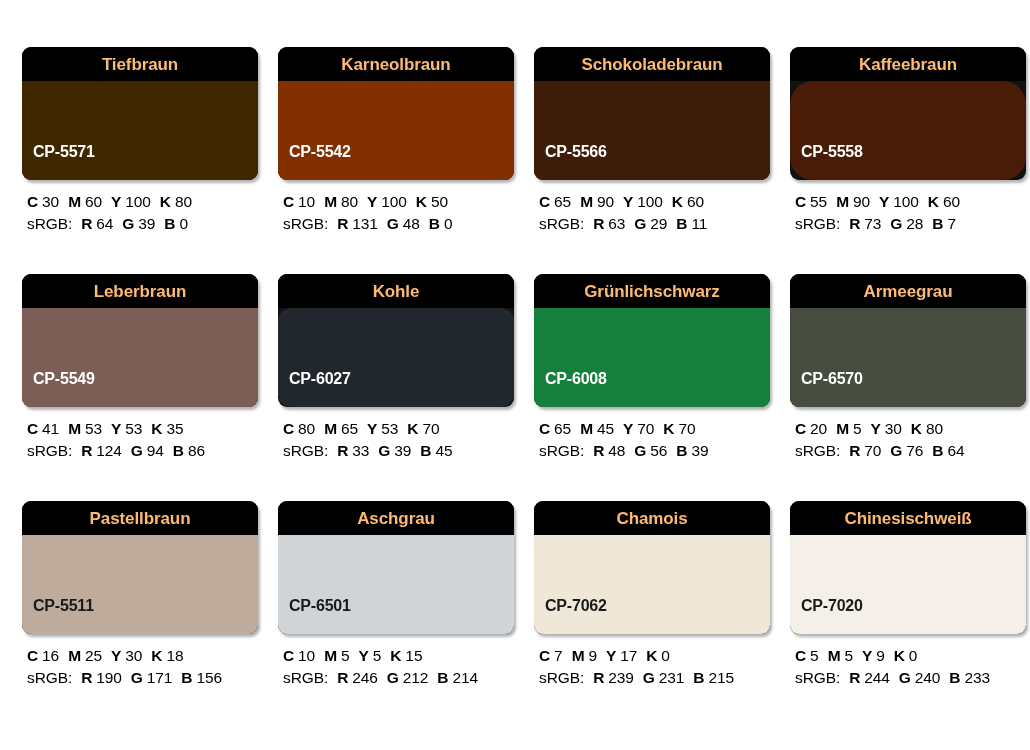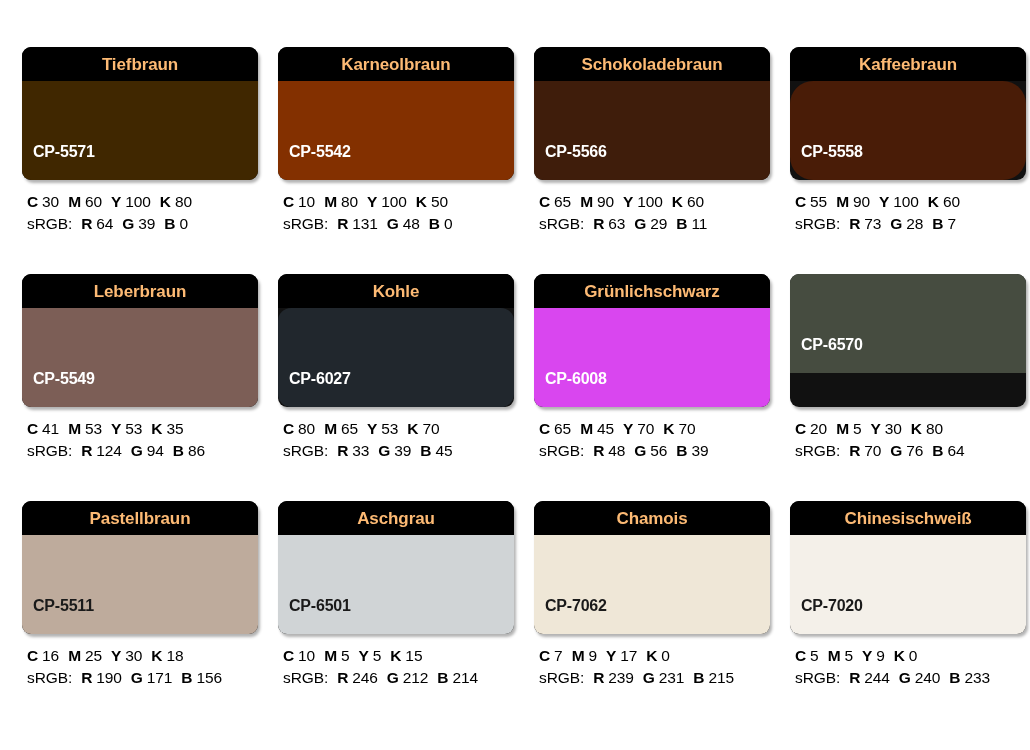--- a/index.html
+++ b/index.html
@@ -193,31 +193,34 @@
         <div class="values">
           <div class="values-line"><span class="k">C</span><span class="sp"></span><span class="v">80</span><span class="gap"></span><span class="k">M</span><span class="sp"></span><span class="v">65</span><span class="gap"></span><span class="k">Y</span><span class="sp"></span><span class="v">53</span><span class="gap"></span><span class="k">K</span><span class="sp"></span><span class="v">70</span></div>
           <div class="values-line"><span class="lbl">sRGB:</span><span class="gap"></span><span class="k">R</span><span class="sp"></span><span class="v">33</span><span class="gap"></span><span class="k">G</span><span class="sp"></span><span class="v">39</span><span class="gap"></span><span class="k">B</span><span class="sp"></span><span class="v">45</span></div>
         </div>
       </div>
       <div class="cell">
         <div class="card">
           <div class="card-header">
             <span class="card-title">Grünlichschwarz</span>
           </div>
-          <div class="card-body" style="background: #d946ef; text-align: right;">
+          <div class="card-body" style="background: #15803d; text-align: right;">
             <span class="card-code light">CP-6008</span>
           </div>
         </div>
         <div class="values">
           <div class="values-line"><span class="k">C</span><span class="sp"></span><span class="v">65</span><span class="gap"></span><span class="k">M</span><span class="sp"></span><span class="v">45</span><span class="gap"></span><span class="k">Y</span><span class="sp"></span><span class="v">70</span><span class="gap"></span><span class="k">K</span><span class="sp"></span><span class="v">70</span></div>
           <div class="values-line"><span class="lbl">sRGB:</span><span class="gap"></span><span class="k">R</span><span class="sp"></span><span class="v">48</span><span class="gap"></span><span class="k">G</span><span class="sp"></span><span class="v">56</span><span class="gap"></span><span class="k">B</span><span class="sp"></span><span class="v">39</span></div>
         </div>
       </div>
       <div class="cell">
         <div class="card">
+          <div class="card-header">
+            <span class="card-title">Armeegrau</span>
+          </div>
           <div class="card-body" style="background: rgb(70, 76, 64);">
             <span class="card-code light">CP-6570</span>
           </div>
         </div>
         <div class="values">
           <div class="values-line"><span class="k">C</span><span class="sp"></span><span class="v">20</span><span class="gap"></span><span class="k">M</span><span class="sp"></span><span class="v">5</span><span class="gap"></span><span class="k">Y</span><span class="sp"></span><span class="v">30</span><span class="gap"></span><span class="k">K</span><span class="sp"></span><span class="v">80</span></div>
           <div class="values-line"><span class="lbl">sRGB:</span><span class="gap"></span><span class="k">R</span><span class="sp"></span><span class="v">70</span><span class="gap"></span><span class="k">G</span><span class="sp"></span><span class="v">76</span><span class="gap"></span><span class="k">B</span><span class="sp"></span><span class="v">64</span></div>
         </div>
       </div>
       <div class="cell">

